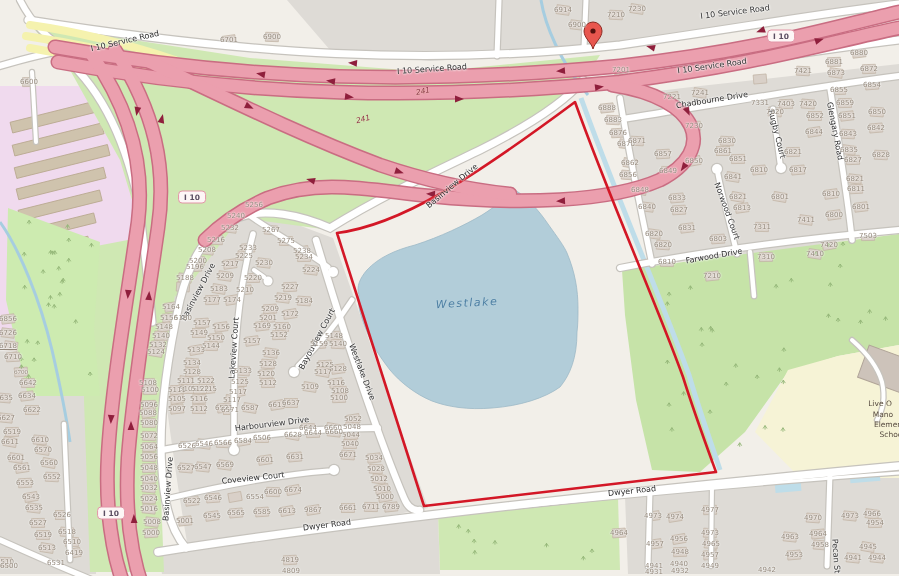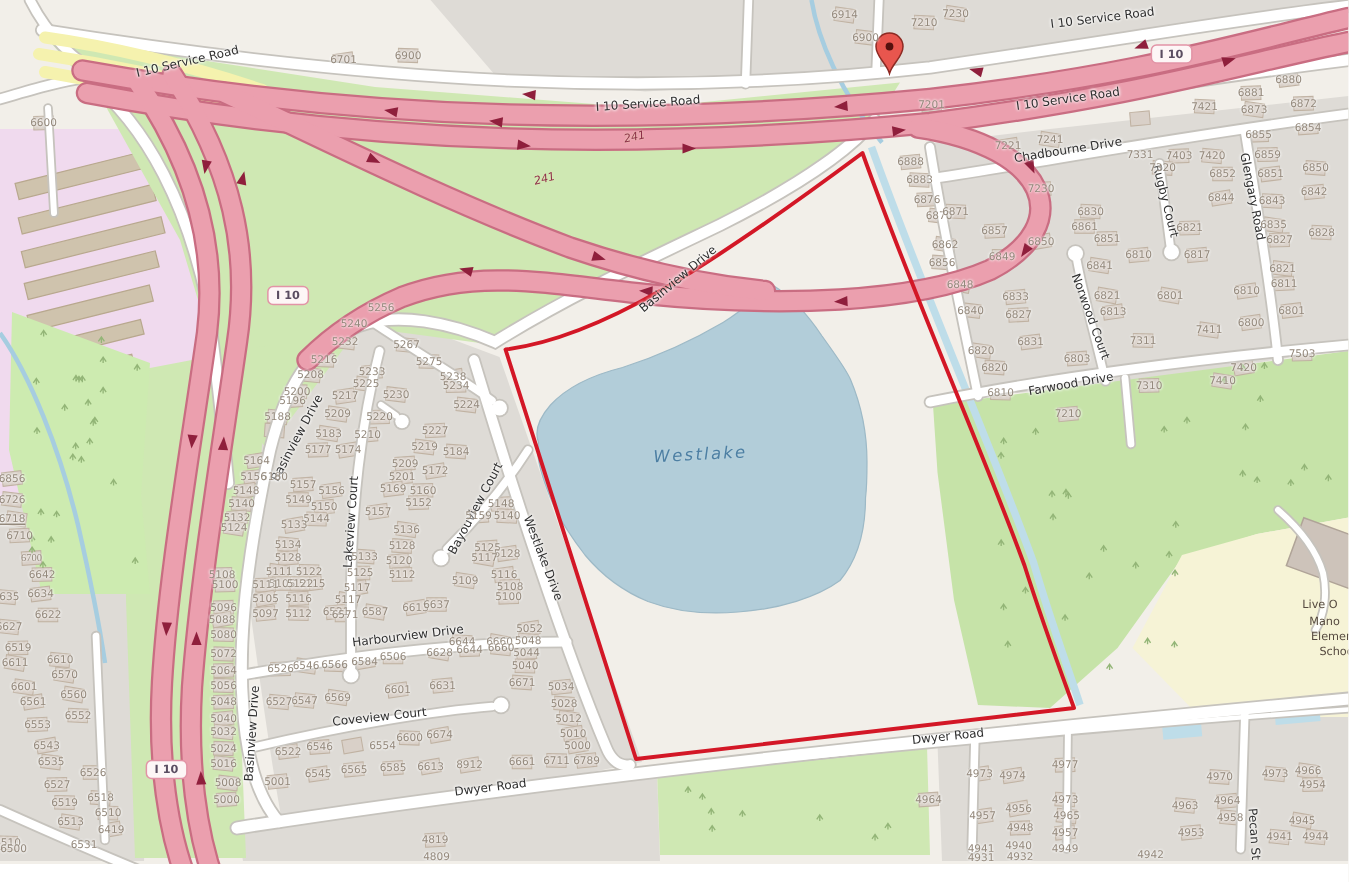--- a/index.html
+++ b/index.html
@@ -784,21 +784,21 @@
       <div class="lbl hn" style="left: 192px; top: 501px; transform: translate(-50%, -50%) rotate(0deg);">6522</div>
       <div class="lbl hn" style="left: 213px; top: 498px; transform: translate(-50%, -50%) rotate(0deg);">6546</div>
       <div class="lbl hn" style="left: 235px; top: 497px; transform: translate(-50%, -50%) rotate(0deg); margin-left: 20px;">6554</div>
       <div class="lbl hn" style="left: 273px; top: 492px; transform: translate(-50%, -50%) rotate(0deg);">6600</div>
       <div class="lbl hn" style="left: 293px; top: 490px; transform: translate(-50%, -50%) rotate(0deg);">6674</div>
       <div class="lbl hn" style="left: 185px; top: 521px; transform: translate(-50%, -50%) rotate(0deg);">5001</div>
       <div class="lbl hn" style="left: 212px; top: 516px; transform: translate(-50%, -50%) rotate(0deg);">6545</div>
       <div class="lbl hn" style="left: 236px; top: 513px; transform: translate(-50%, -50%) rotate(0deg);">6565</div>
       <div class="lbl hn" style="left: 262px; top: 512px; transform: translate(-50%, -50%) rotate(0deg);">6585</div>
       <div class="lbl hn" style="left: 287px; top: 511px; transform: translate(-50%, -50%) rotate(0deg);">6613</div>
-      <div class="lbl hn" style="left: 313px; top: 510px; transform: translate(-50%, -50%) rotate(0deg);">8912</div>
+      <div class="lbl hn" style="left: 313px; top: 510px; transform: translate(-50%, -50%) rotate(0deg);">9867</div>
       <div class="lbl hn" style="left: 348px; top: 508px; transform: translate(-50%, -50%) rotate(0deg);">6661</div>
       <div class="lbl hn" style="left: 371px; top: 507px; transform: translate(-50%, -50%) rotate(0deg);">6711</div>
       <div class="lbl hn" style="left: 391px; top: 507px; transform: translate(-50%, -50%) rotate(0deg);">6789</div>
       <div class="lbl hn" style="left: 290px; top: 560px; transform: translate(-50%, -50%) rotate(0deg);">4819</div>
       <div class="lbl hn" style="left: 291px; top: 571px; transform: translate(-50%, -50%) rotate(0deg);">4809</div>
       <div class="lbl hn" style="left: 619px; top: 533px; transform: translate(-50%, -50%) rotate(0deg);">4964</div>
       <div class="lbl hn" style="left: 653px; top: 516px; transform: translate(-50%, -50%) rotate(0deg);">4973</div>
       <div class="lbl hn" style="left: 675px; top: 517px; transform: translate(-50%, -50%) rotate(0deg);">4974</div>
       <div class="lbl hn" style="left: 710px; top: 510px; transform: translate(-50%, -50%) rotate(0deg);">4977</div>
       <div class="lbl hn" style="left: 655px; top: 544px; transform: translate(-50%, -50%) rotate(0deg);">4957</div>

